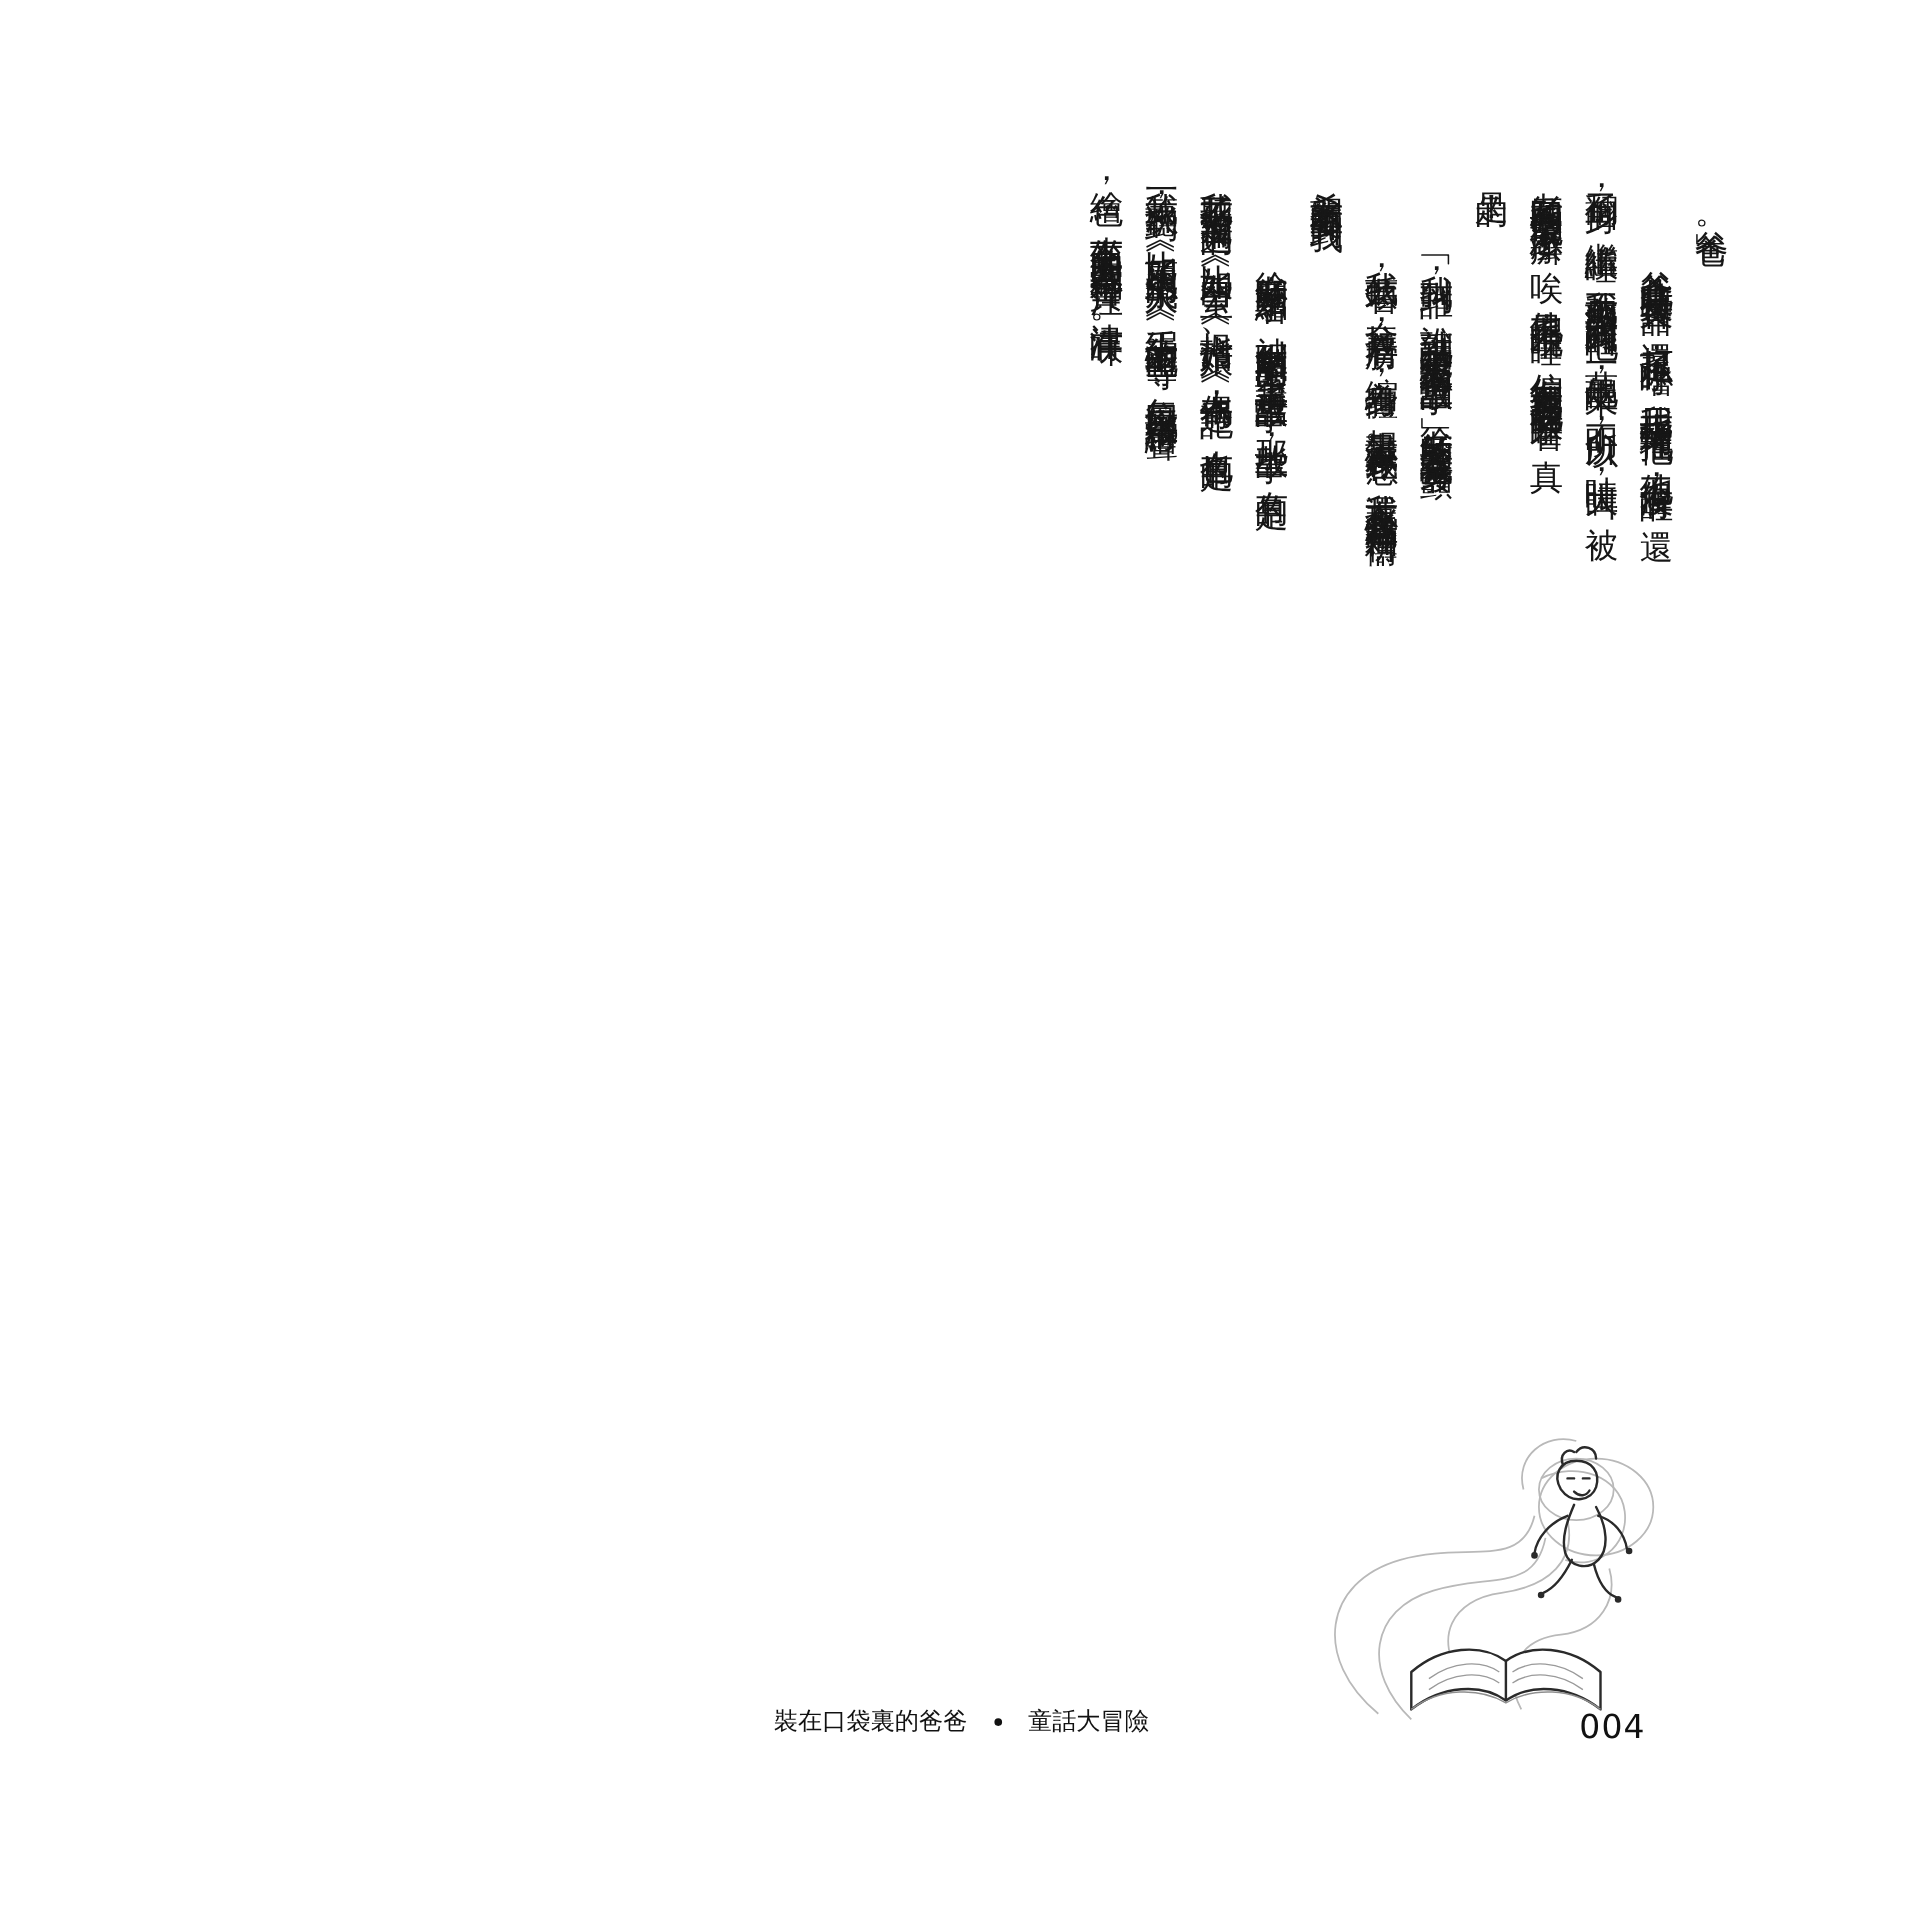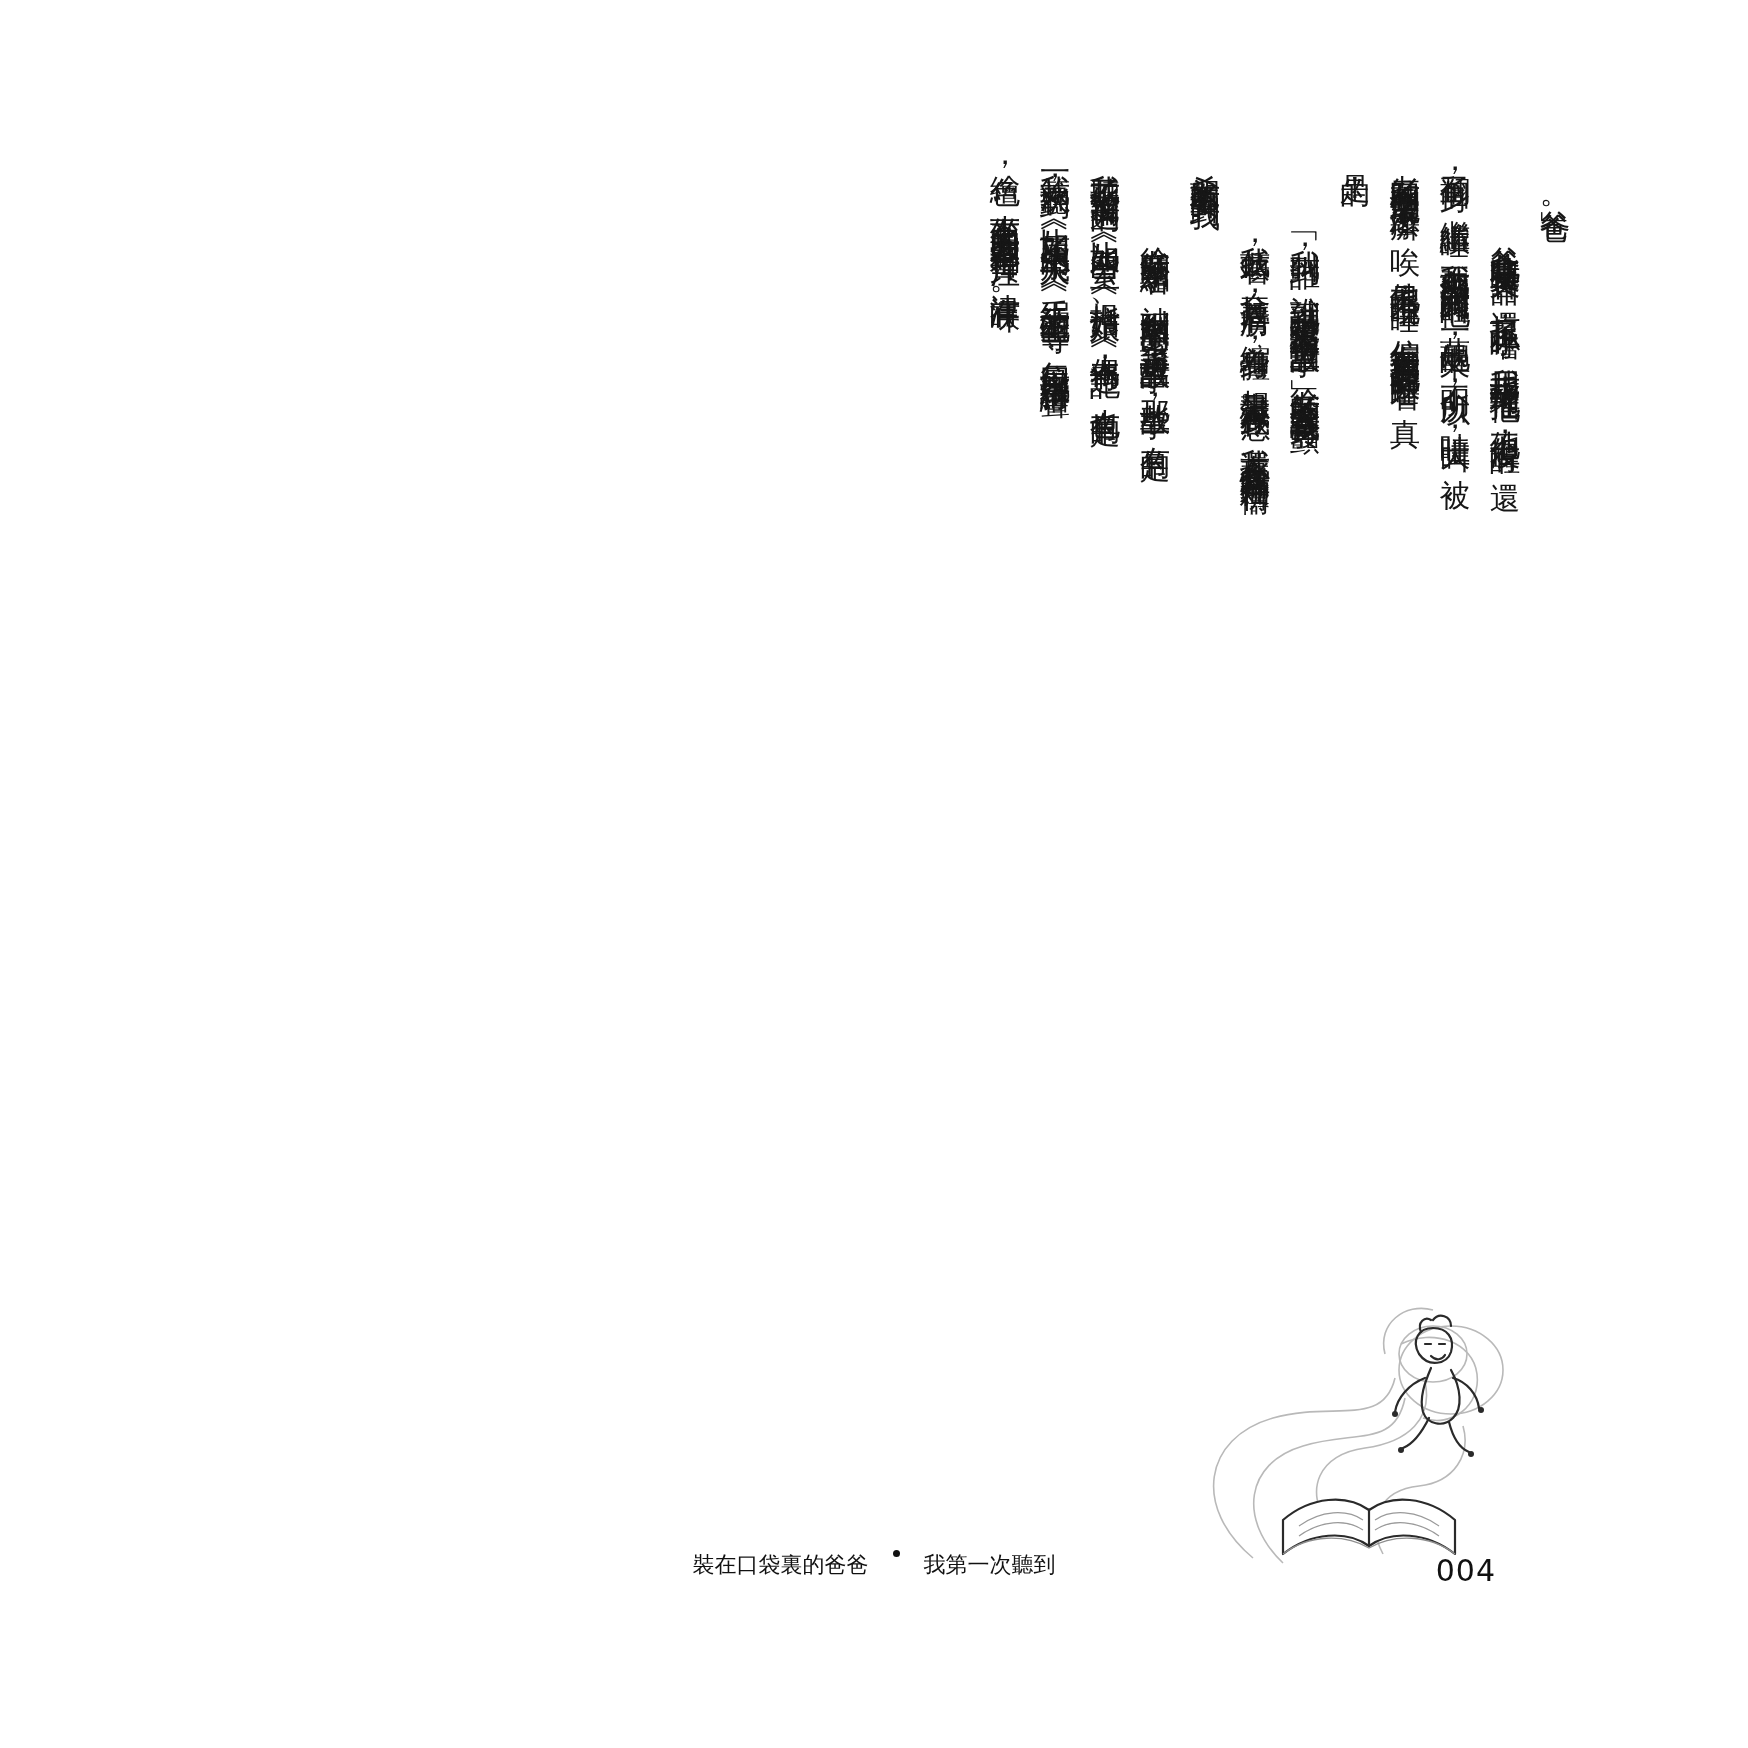--- a/index.html
+++ b/index.html
@@ -60,20 +60,21 @@
   }
 
   
   #footer {
     position: absolute;
     left: 0;
     right: 0;
     bottom: 168px;
     display: flex;
     justify-content: center;
+    align-items: center;
     gap: 14px;
     font-size: 22px;
     color: #111;
     font-family: "DejaVu Serif", "Liberation Serif", serif;
   }
   #footer .dot {
     display: inline-block;
     width: 7px;
     height: 7px;
     background: #111;
@@ -163,18 +164,18 @@
       <path d="M242 272 C 258 261, 284 262, 306 278"></path>
     </g>
     <g fill="none" stroke="#8e8e8e" stroke-width="1.4">
       <path d="M150 296 C 176 276, 212 276, 236 290 C 260 276, 296 276, 322 296"></path>
     </g>
   </svg>
 
   <div id="footer">
     <span>裝在口袋裏的爸爸</span>
     <span class="dot"></span>
-    <span>我第一次聽到</span>
+    <span>童話大冒險</span>
   </div>
 
   <div id="page-number">004</div>
 
 </div>
 
 </body></html>

